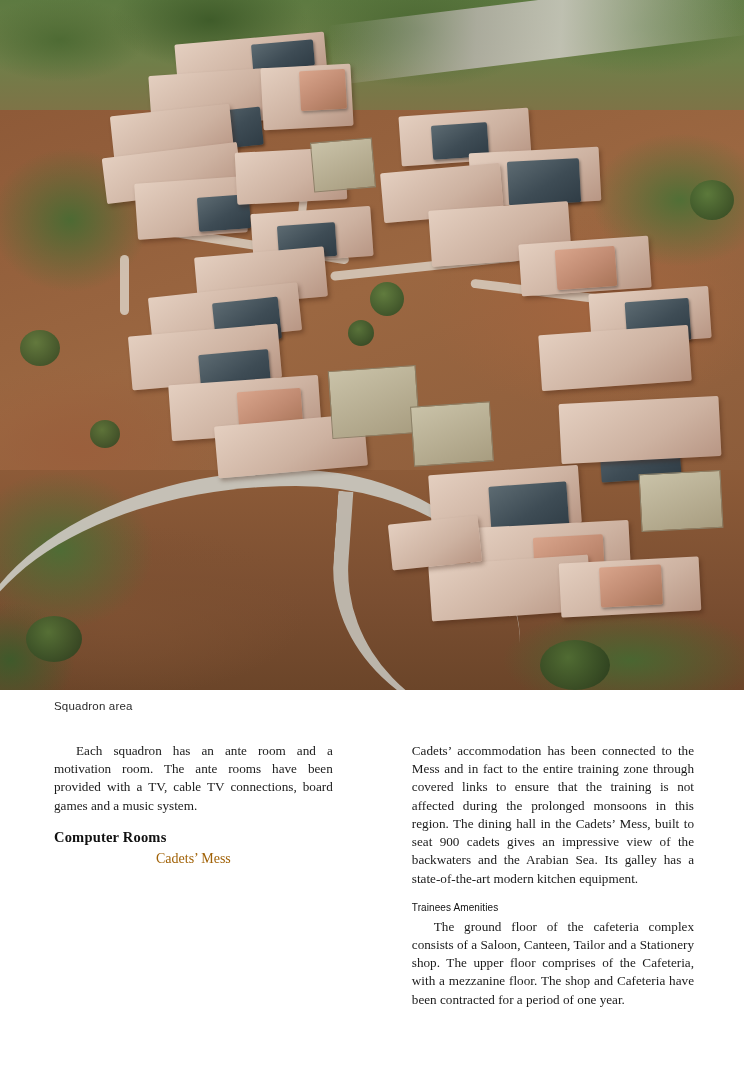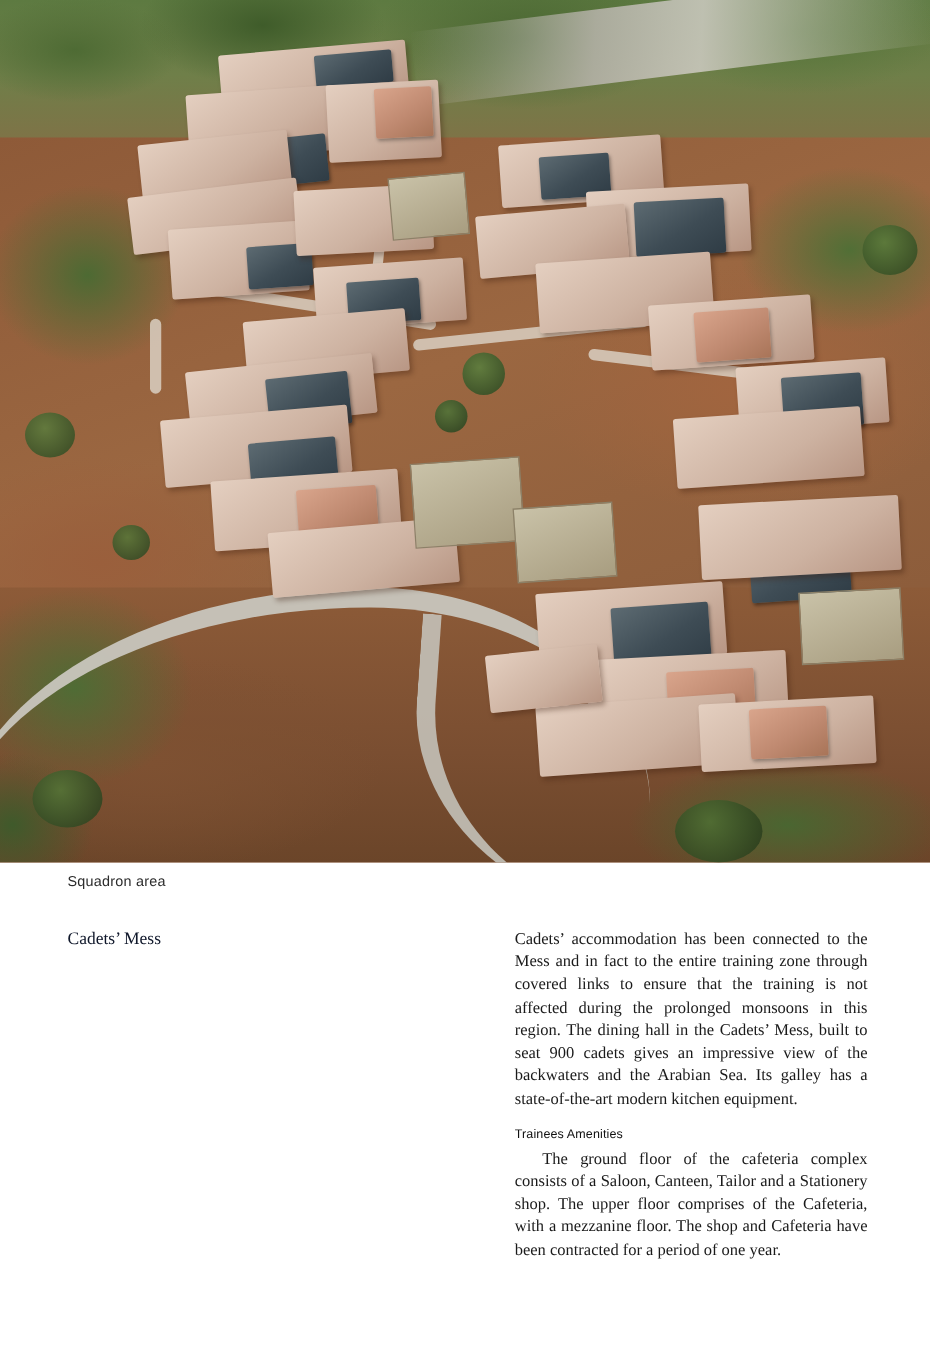--- a/index.html
+++ b/index.html
@@ -171,21 +171,22 @@
     font-family: "Liberation Sans", sans-serif;
     font-size: 10px;
     font-weight: normal;
     letter-spacing: .1px;
   }
   h4.subhead {
     font-family: "Liberation Serif", serif;
     font-size: 14px;
     font-weight: normal;
     margin: 2px 0 4px 0;
-    color: #0f172a;
+    color: #a16207;
+    text-align: center;
   }
   p.body {
     margin: 0 0 14px 0;
     font-size: 13.2px;
     line-height: 1.38;
     text-align: justify;
     text-indent: 22px;
     color: #1a1a1a;
   }
   p.body.noindent { text-indent: 0; }
@@ -275,21 +276,23 @@
       <div class="layer" style="left:540px; top:640px; width:70px; height:50px; border-radius:50%; background:radial-gradient(circle at 40% 35%, #4f6d33, #26371a); opacity:.92;"></div>
     </div>
   </div>
 
   <div class="caption">Squadron area</div>
 
   <div class="columns">
 
     <div class="col left">
 
-
+      <p class="body">Each squadron has an ante room and a motivation room. The ante rooms have been provided with a TV, cable TV connections, board games and a music system.</p>
+
+      <h3 class="head">Computer Rooms</h3>
 
       <h4 class="subhead">Cadets’ Mess</h4>
 
     </div>
 
     <div class="col right">
 
       <p class="body noindent">Cadets’ accommodation has been connected to the Mess and in fact to the entire training zone through covered links to ensure that the training is not affected during the prolonged monsoons in this region. The dining hall in the Cadets’ Mess, built to seat 900 cadets gives an impressive view of the backwaters and the Arabian Sea. Its galley has a state-of-the-art modern kitchen equipment.</p>
 
       <h3 class="head sans">Trainees Amenities</h3>

